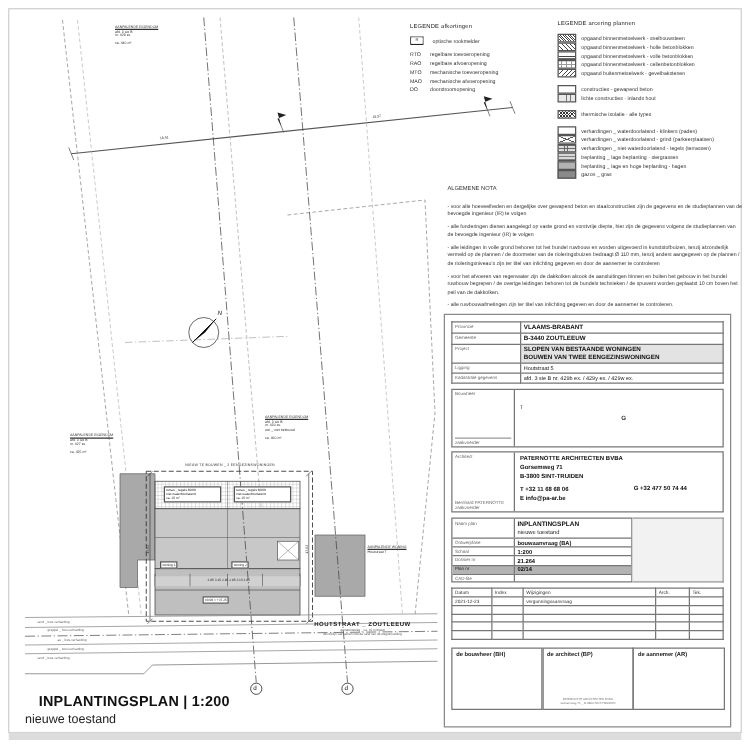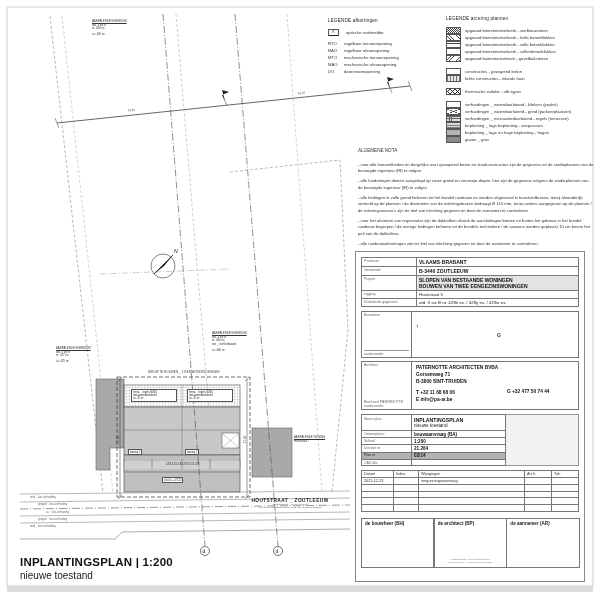--- a/index.html
+++ b/index.html
@@ -58,21 +58,21 @@
        font-size:4.6px;font-weight:bold;color:#222;position:relative;margin-right:-0.6px;}
   .stamp{position:absolute;bottom:3px;left:0;right:0;text-align:center;font-size:2.4px;
          font-weight:normal;color:#777;line-height:1.3;}
   
   .pl{font-size:2.8px;line-height:1.3;color:#333;}
   .pl .pt{text-decoration:underline;}
   .chip{background:#fff;border:.4px solid #555;padding:.5px 1px;font-size:2.6px;line-height:1.25;color:#222;}
   .street-name{font-size:4.8px;font-weight:bold;letter-spacing:.4px;color:#222;text-align:center;}
   .street-sub{font-size:2.5px;color:#555;text-align:center;line-height:1.3;}
   .sl{font-size:2.6px;color:#666;}
-  .big-title{font-size:11.5px;font-weight:bold;color:#111;letter-spacing:.2px;}
+  .big-title{font-size:11.5px;font-weight:bold;color:#111;letter-spacing:.2px;margin-left:11px;}
   .big-sub{font-size:10px;color:#222;}
   .rot90{transform:rotate(-90deg);transform-origin:left top;}
 </style>
 </head>
 <body>
 
 <div id="sheet">
 
   <svg class="abs" style="left:0;top:0;" width="600" height="600" viewBox="0 0 600 600">
     <defs>

